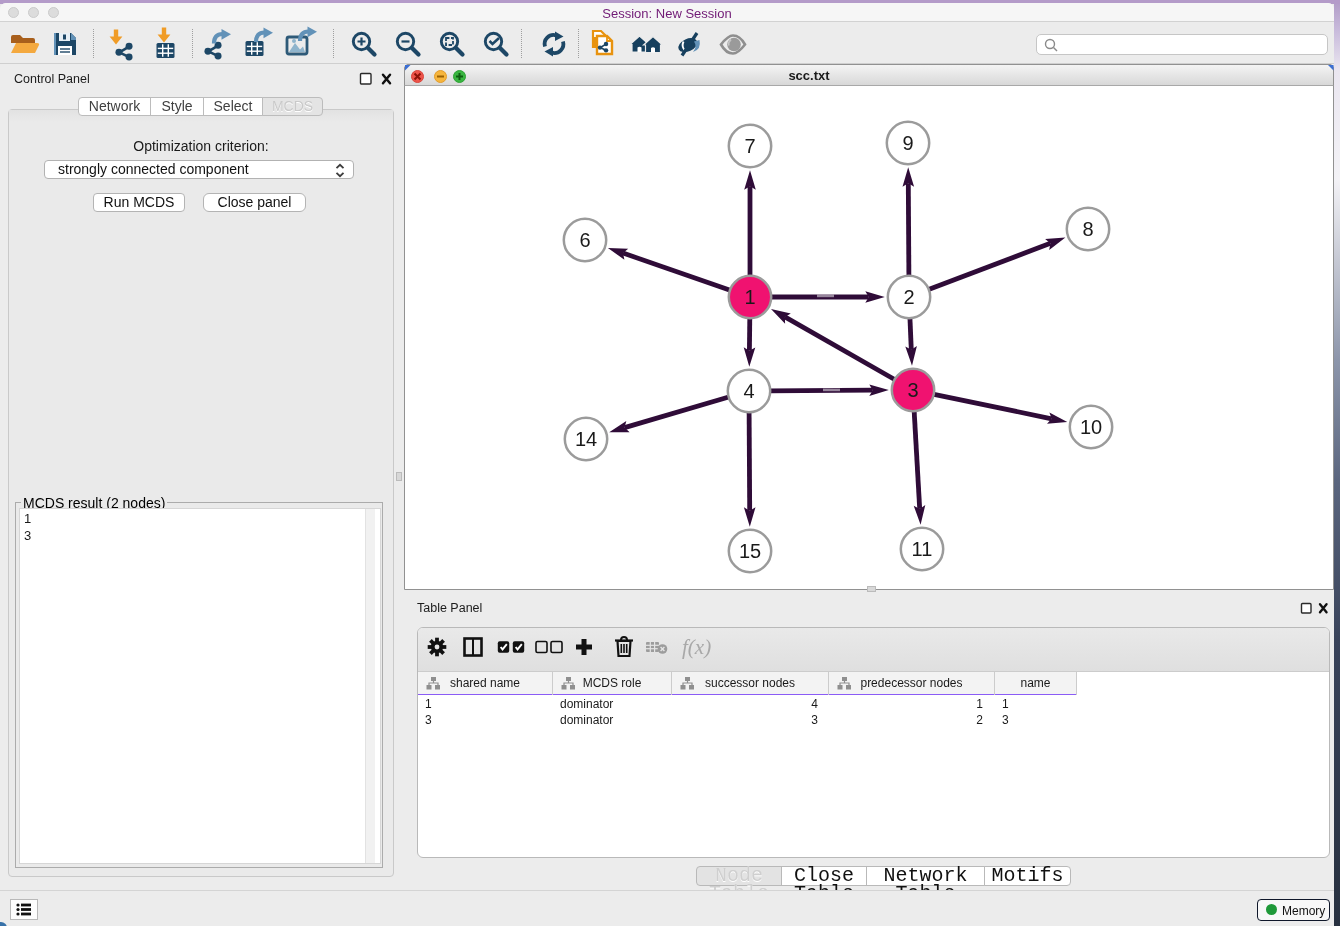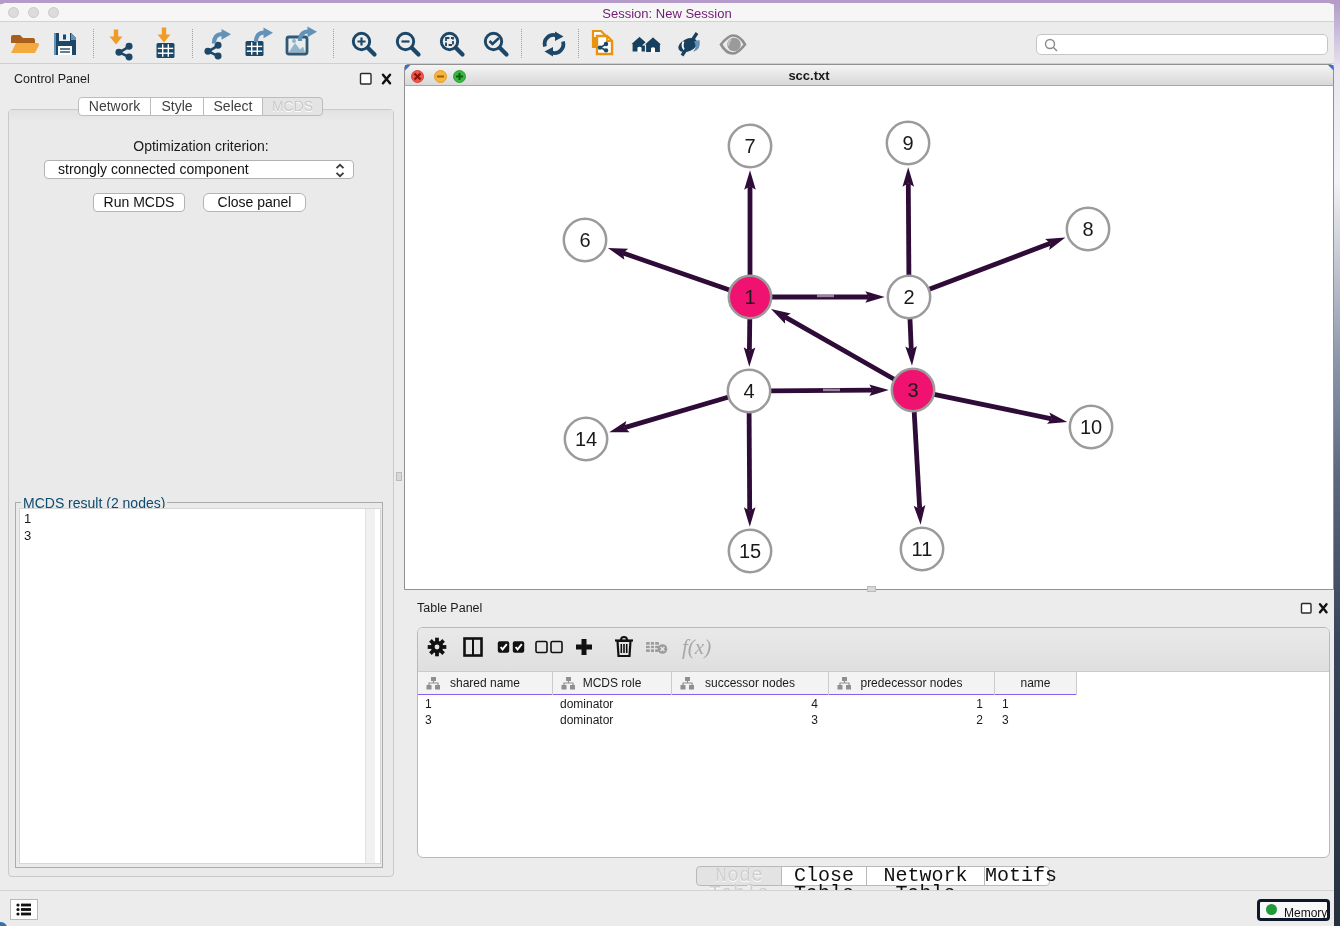--- a/index.html
+++ b/index.html
@@ -23,21 +23,21 @@
 #cp-title { left:14px; top:72px; font-size:12.5px; color:#1c1c1c; }
 #cp-tabs { left:78px; top:97px; height:19px; }
 .tabseg { position:absolute; top:0; height:19px; background:#fff; border:1px solid #bcbcbc; font-size:14px; color:#404040; text-align:center; line-height:17px; }
 #cp-box { left:8px; top:109px; width:386px; height:768px; background:#eaeaea; border:1px solid #c9c9c9; border-radius:4px; }
 #cp-box-top { left:9px; top:110px; width:384px; height:12px; background:linear-gradient(to bottom,#e2e2e2,#eaeaea); }
 #opt-label { left:9px; top:138px; width:384px; text-align:center; font-size:14px; color:#1a1a1a; }
 #combo { left:44px; top:160px; width:310px; height:19px; background:#fff; border:1px solid #b2b2b2; border-radius:4px; font-size:14px; color:#111; line-height:17px; padding-left:13px; }
 .btn { position:absolute; height:19px; background:#fff; border:1px solid #b4b4b4; border-radius:4px; font-size:14px; color:#111; text-align:center; line-height:17px; }
 
 #fs { left:15px; top:502px; width:368px; height:366px; border:1px solid #ababab; }
-#fs-legend { left:21px; top:495px; background:#eaeaea; font-size:14px; color:#0c4a6e; padding:0 2px; }
+#fs-legend { left:21px; top:495px; background:#eaeaea; font-size:14px; color:#000000; padding:0 2px; }
 #fs-inner { left:19px; top:508px; width:362px; height:356px; background:#fff; border:1px solid #d6d6d6; font-size:13px; color:#1a1a1a; line-height:16.5px; padding:2px 0 0 4px; }
 #fs-sb { left:365px; top:509px; width:10px; height:354px; background:#f1f1f1; border-left:1px solid #e2e2e2; }
 
 #net-frame { left:404px; top:64px; width:930px; height:526px; border:1px solid #919191; border-radius:5px 5px 0 0; background:#fff; }
 #net-title { left:404px; top:64px; width:930px; height:22px; background:linear-gradient(to bottom,#f4f4f4,#d8d8d8); border:1px solid #919191; border-bottom:1px solid #a8a8a8; border-radius:5px 5px 0 0; }
 #net-title-text { left:404px; top:68px; width:810px; text-align:center; font-size:13px; font-weight:bold; color:#1a1a1a; }
 .mac { position:absolute; top:69.5px; width:13px; height:13px; border-radius:50%; }
 
 .handle { position:absolute; background:#d8d8d8; border:1px solid #bbb; }
 
@@ -46,21 +46,21 @@
 #tp-toolbar { left:418px; top:628px; width:911px; height:44px; background:linear-gradient(to bottom,#e9e9e9,#dfdfdf); border-bottom:1px solid #cccccc; border-radius:5px 5px 0 0; }
 #tp-header { left:418px; top:672px; width:659px; height:23px; background:#f3f3f3; border-bottom:1px solid #8b5cf6; }
 .th { position:absolute; top:0; height:23px; border-right:1px solid #cccccc; font-size:12px; color:#1a1a1a; text-align:center; line-height:22px; }
 .treeicon { position:absolute; top:5px; }
 .cell { position:absolute; font-size:12px; color:#1a1a1a; height:16px; line-height:16px; }
 
 .btab { position:absolute; top:866px; height:20px; background:#fff; border:1px solid #b9b9b9; font-size:20px; color:#111; text-align:center; line-height:18px;font-family:Liberation Mono, monospace; }
 
 #statusbar { left:0; top:890px; width:1334px; height:38px; border-top:1px solid #d4d4d4; background:#ececec; }
 #listbtn { left:10px; top:899px; width:28px; height:21px; background:#fdfdfd; border:1px solid #b9b9b9; }
-#membtn { left:1257px; top:899px; width:73px; height:22px; background:#f8f8f8; border:3px solid #0f172a; border-radius:4px; font-size:12px; color:#111; line-height:22px; padding-left:24px; }
+#membtn { left:1257px; top:899px; width:73px; height:22px; background:#f8f8f8; border:1px solid #0f172a; border-radius:4px; font-size:12px; color:#111; line-height:22px; padding-left:24px; }
 #memdot { left:1266px; top:904px; width:11px; height:11px; border-radius:50%; background:#1f9939; }
 #bluesliver { left:-5px; top:921.5px; width:12px; height:12px; border-radius:50%; background:#3771a8; }
 </style>
 </head>
 <body>
 <div id="desk-right" class="abs"></div>
 <div id="desk-top" class="abs"></div>
 <div id="win" class="abs"></div>
 <div id="titlebar" class="abs">
   <div class="tl" style="left:8px"></div>
@@ -424,21 +424,21 @@
 <div class="cell" style="left:800px;top:696px;width:18px;text-align:right;">4</div>
 <div class="cell" style="left:800px;top:712px;width:18px;text-align:right;">3</div>
 <div class="cell" style="left:965px;top:696px;width:18px;text-align:right;">1</div>
 <div class="cell" style="left:965px;top:712px;width:18px;text-align:right;">2</div>
 <div class="cell" style="left:1002px;top:696px;">1</div>
 <div class="cell" style="left:1002px;top:712px;">3</div>
 
 <div class="btab" style="left:696px;width:86px;border-radius:4px 0 0 4px;background:#e3e3e3;color:#cfcfcf;text-shadow:0 1px 0 #fff;">Node Table</div>
 <div class="btab" style="left:781px;width:86px;">Close Table</div>
 <div class="btab" style="left:866px;width:119px;">Network Table</div>
-<div class="btab" style="left:984px;width:66px;border-radius:0 4px 4px 0;">Motifs</div>
+<div class="btab" style="left:984px;width:87px;border-radius:0 4px 4px 0;">Motifs</div>
 
 <div id="statusbar" class="abs"></div>
 <div id="bluesliver" class="abs"></div>
 <div id="listbtn" class="abs">
   <svg width="26" height="19" style="position:absolute;left:0;top:0">
     <circle cx="7" cy="5" r="1.6" fill="#111"></circle>
       <circle cx="7" cy="9.5" r="1.6" fill="#111"></circle>
       <circle cx="7" cy="14" r="1.6" fill="#111"></circle>
     <rect x="10" y="3.6" width="10" height="2.8" fill="#111"></rect>
       <rect x="10" y="8.1" width="10" height="2.8" fill="#111"></rect>

